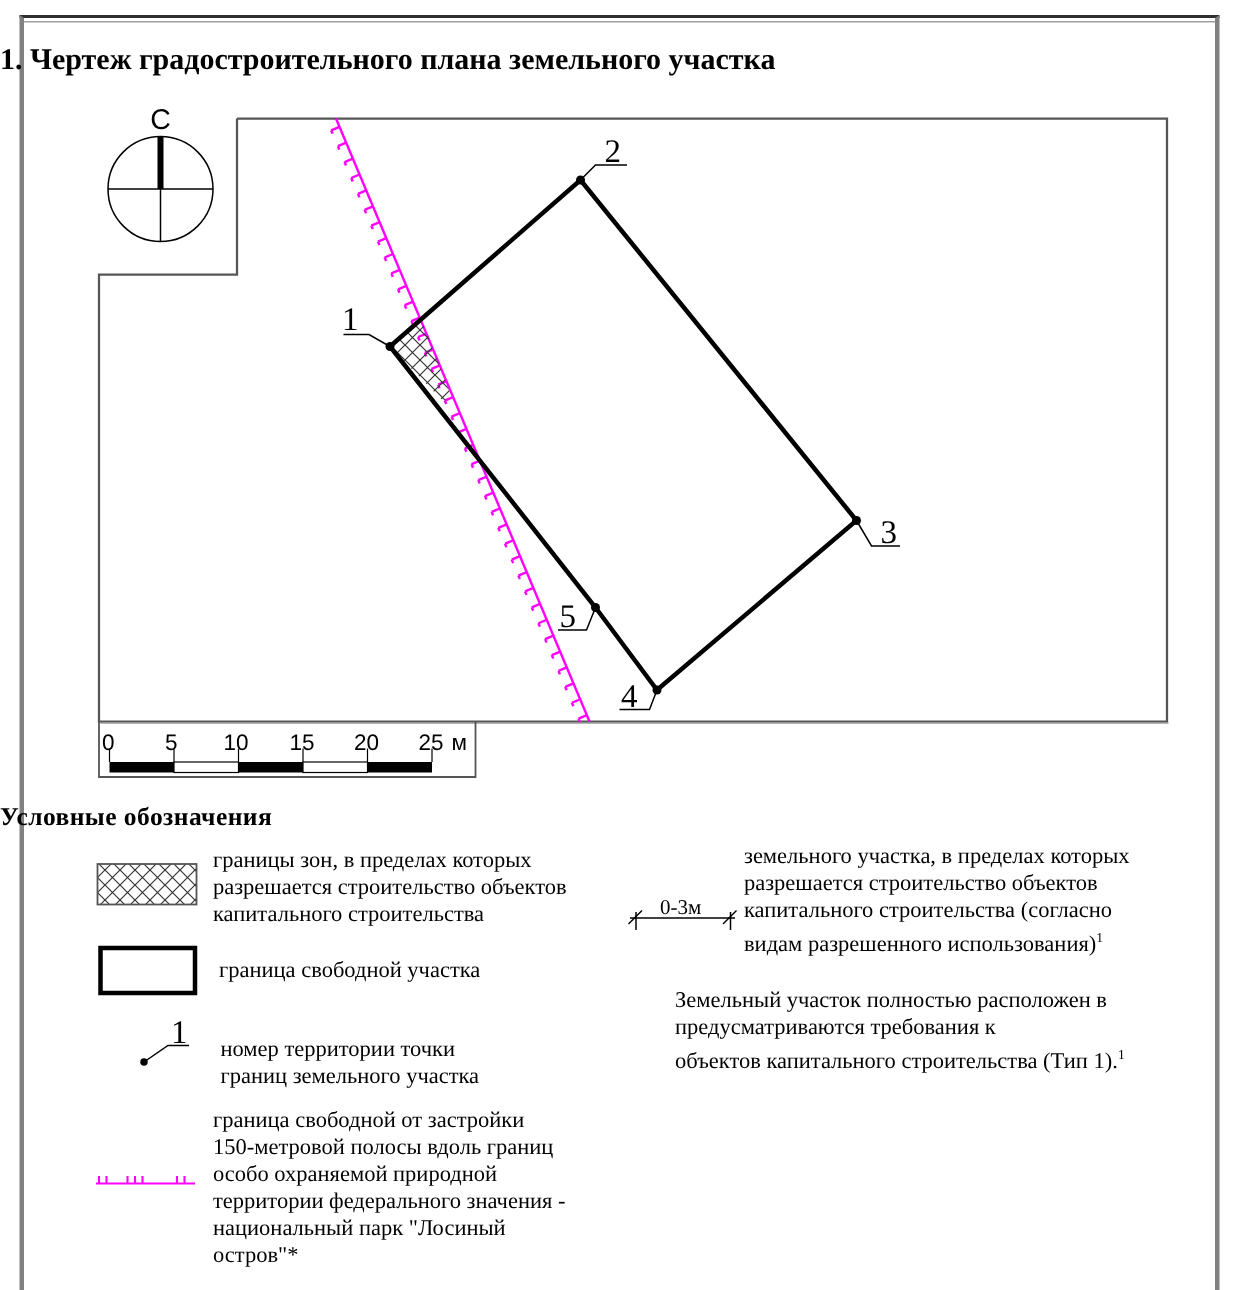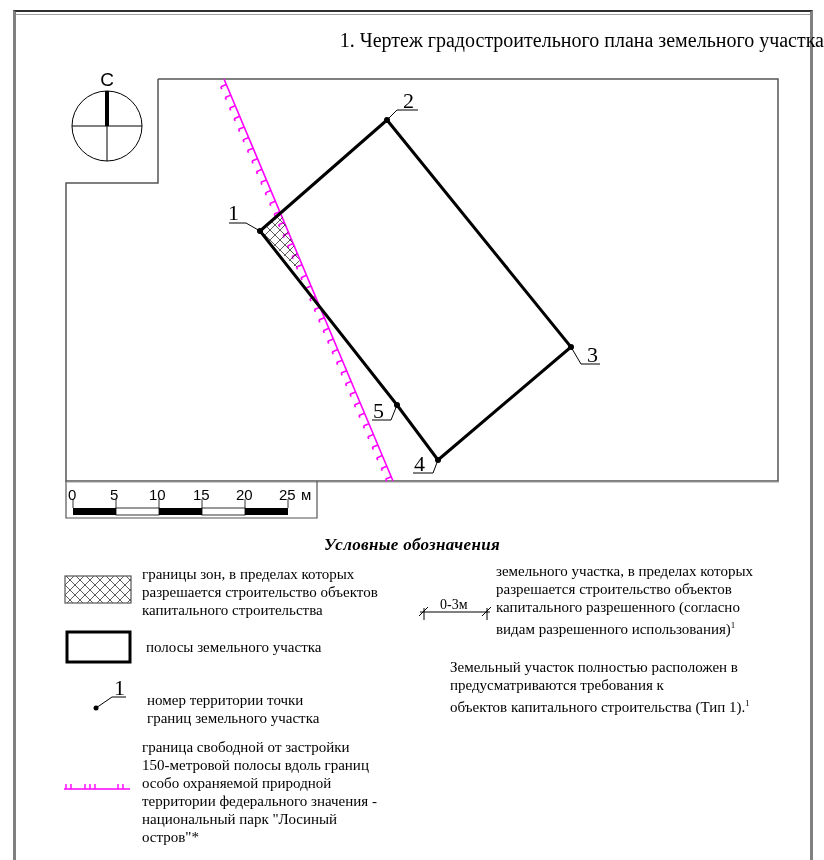--- a/index.html
+++ b/index.html
@@ -2,26 +2,26 @@
 <html><head>
 <meta charset="utf-8">
 <style>
   html, body { margin:0; padding:0; background:#ffffff; }
   body { width:824px; height:860px; position:relative; overflow:hidden;
          font-family:"Liberation Serif", "DejaVu Serif", serif; color:#000; }
   .page-frame { position:absolute; left:13px; top:10px; width:800px; height:860px;
                 border-left:3px solid #808080; border-top:2px solid #303030;
                 border-right:3px solid #808080; box-sizing:border-box; }
   .page-frame::before { content:""; position:absolute; left:0; right:0; top:2px; border-top:1px solid #a0a0a0; }
-  .title { position:absolute; left:0; width:824px; top:29px; text-align:right;
-           font-weight:normal; font-size:20px; }
+  .title { position:absolute; left:0; width:824px; top:29px; text-align:left;
+           font-weight:bold; font-size:20px; }
   svg.drawing { position:absolute; left:0; top:0; }
   .scale-label { font-family:"Liberation Sans", "DejaVu Sans", sans-serif; font-size:15px; }
-  .legend-title { position:absolute; left:0; width:824px; top:535px; text-align:center;
-                  font-weight:bold; font-size:17px; letter-spacing:0.3px;font-style:italic; }
+  .legend-title { position:absolute; left:0; width:824px; top:535px; 
+                  font-weight:bold; font-size:17px; letter-spacing:0.3px; }
   .leg-text { position:absolute; font-size:15px; line-height:18px; }
   .sup { font-size:9px; vertical-align:super; }
   .pt-label { font-family:"Liberation Serif", serif; font-size:22px; }
 </style>
 </head>
 <body>
 
 <div class="page-frame"></div>
 
 <div class="title">1. Чертеж градостроительного плана земельного участка</div>
@@ -217,41 +217,41 @@
 
 <div class="legend-title">Условные обозначения</div>
 
 <div class="leg-text" style="left:142px; top:565px;">
   <div>границы зон, в пределах которых</div>
   <div>разрешается строительство объектов</div>
   <div>капитального строительства</div>
 </div>
 
 <div class="leg-text" style="left:146px; top:638px;">
-  <div>полосы земельного участка</div>
+  <div>граница свободной участка</div>
 </div>
 
 <div class="leg-text" style="left:147px; top:691px;">
   <div>номер территории точки</div>
   <div>границ земельного участка</div>
 </div>
 
 <div class="leg-text" style="left:142px; top:738px;">
   <div>граница свободной от застройки</div>
   <div>150-метровой полосы вдоль границ</div>
   <div>особо охраняемой природной</div>
   <div>территории федерального значения -</div>
   <div>национальный парк "Лосиный</div>
   <div>остров"*</div>
 </div>
 
 <div class="leg-text" style="left:496px; top:562px;">
   <div>земельного участка, в пределах которых</div>
   <div>разрешается строительство объектов</div>
-  <div>капитального разрешенного (согласно</div>
+  <div>капитального строительства (согласно</div>
   <div><span>видам разрешенного использования)</span><span class="sup">1</span></div>
 </div>
 
 <div class="leg-text" style="left:450px; top:658px;">
   <div>Земельный участок полностью расположен в</div>
   <div>предусматриваются требования к</div>
   <div><span>объектов капитального строительства (Тип 1).</span><span class="sup">1</span></div>
 </div>
 
 </body></html>

